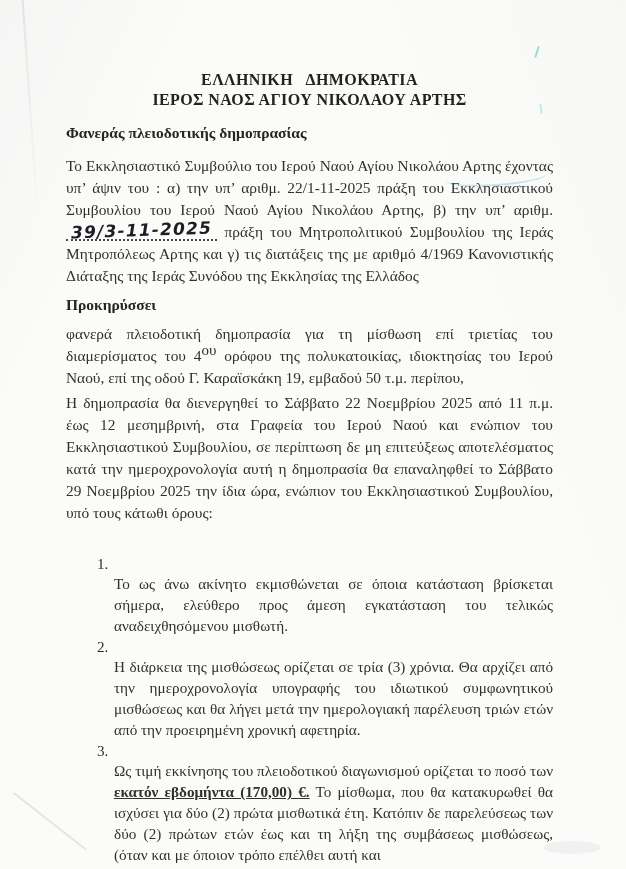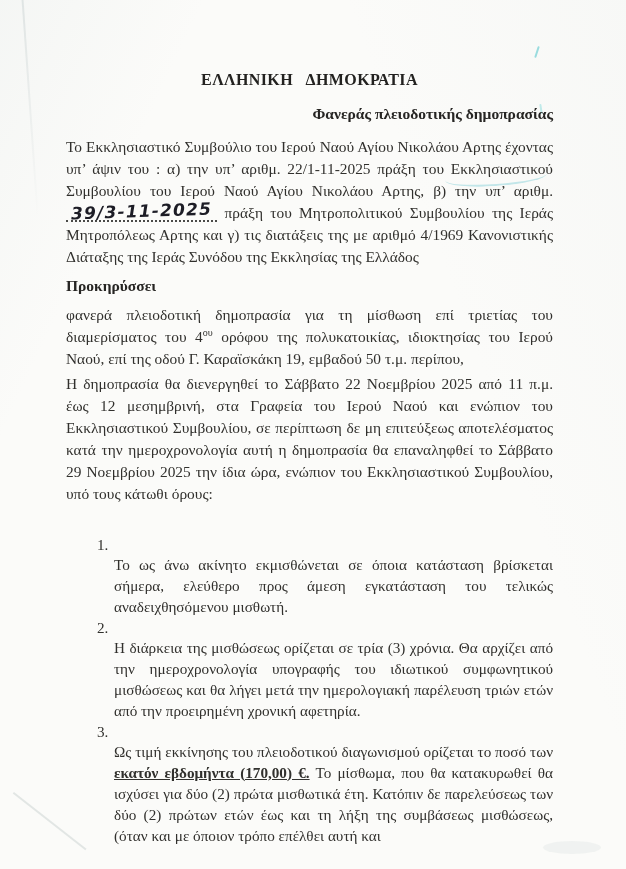--- a/index.html
+++ b/index.html
@@ -17,21 +17,21 @@
   }
   .content{
     position:absolute;
     left:66px;top:0;width:487px;
   }
   
   .hdr{margin-top:70px;text-align:center;font-weight:bold;color:#232220;}
   .h-line{font-size:16px;line-height:19.5px;letter-spacing:.4px;}
   .h-line.wide{word-spacing:9px;}
   .subtitle{
-    margin-top:14px;text-align:right;font-weight:bold;
+    margin-top:14px;text-align:left;font-weight:bold;
     font-size:15.5px;line-height:19px;color:#262523;
   }
   
   .para{
     margin:0;font-size:15.4px;line-height:22px;
     text-align:justify;color:#31302d;
   }
   .para.first{margin-top:13px;}
   .heading{
     margin:8px 0 9px 0;text-align:left;font-weight:bold;
@@ -46,21 +46,21 @@
     line-height:14px;
   }
   .hand{
     display:inline-block;
     font-family:"DejaVu Sans",sans-serif;
     font-style:italic;font-weight:bold;
     font-size:17px;letter-spacing:1.2px;
     color:#1d1d26;
     transform:rotate(-2deg) translateY(-1px);
   }
-  sup.ord{font-size:10px;line-height:0;vertical-align:6px;}
+  sup.ord{font-size:15px;line-height:0;vertical-align:6px;}
   
   .terms{
     list-style:none;margin:29px 0 0 0;padding:0 0 0 31px;
   }
   .term{
     display:flex;align-items:flex-start;
     font-size:15.2px;line-height:21px;color:#31302d;
     margin:0;
   }
   .term .num{flex:0 0 17px;font-weight:normal;}
@@ -105,20 +105,21 @@
   <div class="artifact crease-bl"></div>
   <div class="artifact mark-cyan-top"></div>
   <div class="artifact mark-cyan-mid"></div>
   <div class="artifact mark-cyan-wave"></div>
   <div class="artifact smudge-br"></div>
 
   <div class="content">
 
     <header class="hdr">
       <div class="h-line wide">ΕΛΛΗΝΙΚΗ ΔΗΜΟΚΡΑΤΙΑ</div>
+      <div class="h-line">ΙΕΡΟΣ ΝΑΟΣ ΑΓΙΟΥ ΝΙΚΟΛΑΟΥ ΑΡΤΗΣ</div>
       <div class="subtitle">Φανεράς πλειοδοτικής δημοπρασίας</div>
     </header>
 
     <p class="para first"><span>Το Εκκλησιαστικό Συμβούλιο του Ιερού Ναού Αγίου Νικολάου Αρτης έχοντας υπ’ άψιν του : α) την υπ’ αριθμ. 22/1-11-2025 πράξη του Εκκλησιαστικού Συμβουλίου του Ιερού Ναού Αγίου Νικολάου Αρτης, β) την υπ’ αριθμ. </span><span class="dotline"><span class="hand">39/3-11-2025</span></span><span> πράξη του Μητροπολιτικού Συμβουλίου της Ιεράς Μητροπόλεως Αρτης και γ) τις διατάξεις της με αριθμό 4/1969 Κανονιστικής Διάταξης της Ιεράς Συνόδου της Εκκλησίας της Ελλάδος</span></p>
 
     <div class="heading">Προκηρύσσει</div>
 
     <p class="para mid"><span>φανερά πλειοδοτική δημοπρασία για τη μίσθωση επί τριετίας του διαμερίσματος του 4</span><sup class="ord">ου</sup><span> ορόφου της πολυκατοικίας, ιδιοκτησίας του Ιερού Ναού, επί της οδού Γ. Καραϊσκάκη 19, εμβαδού 50 τ.μ. περίπου,</span></p>
 
     <p class="para">Η δημοπρασία θα διενεργηθεί το Σάββατο 22 Νοεμβρίου 2025 από 11 π.μ. έως 12 μεσημβρινή, στα Γραφεία του Ιερού Ναού και ενώπιον του Εκκλησιαστικού Συμβουλίου, σε περίπτωση δε μη επιτεύξεως αποτελέσματος κατά την ημεροχρονολογία αυτή η δημοπρασία θα επαναληφθεί το Σάββατο 29 Νοεμβρίου 2025 την ίδια ώρα, ενώπιον του Εκκλησιαστικού Συμβουλίου, υπό τους κάτωθι όρους:</p>

